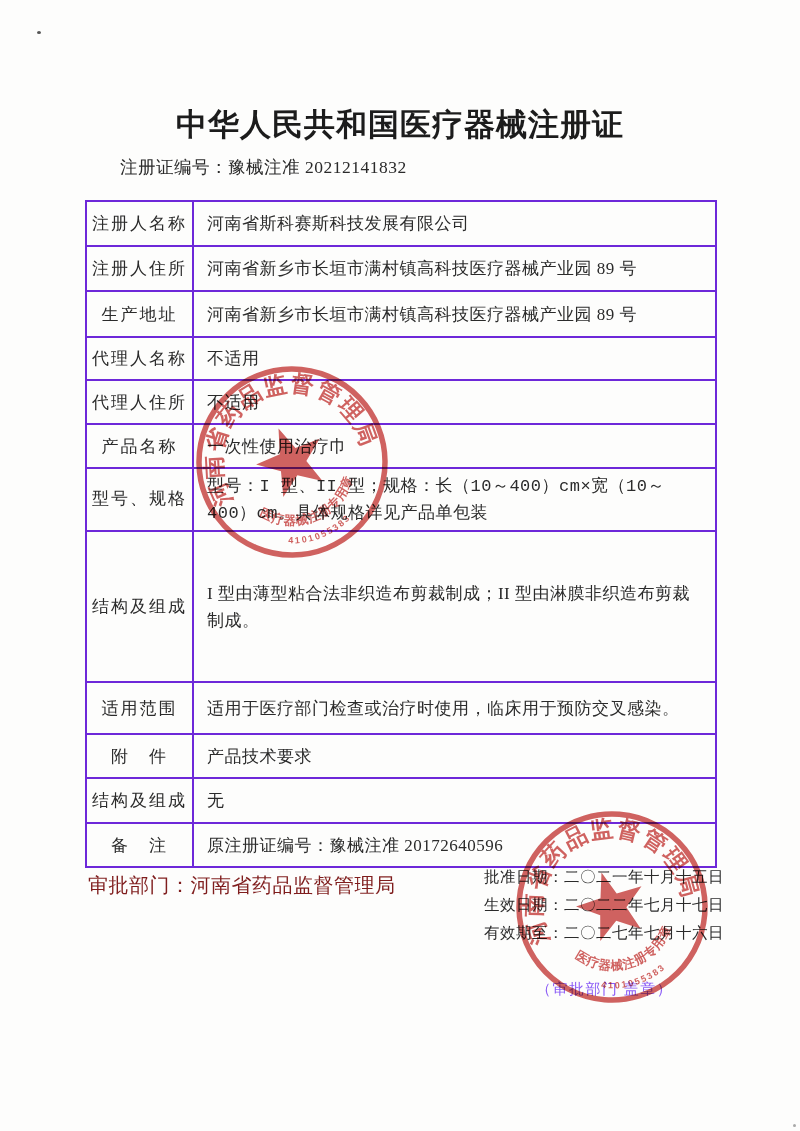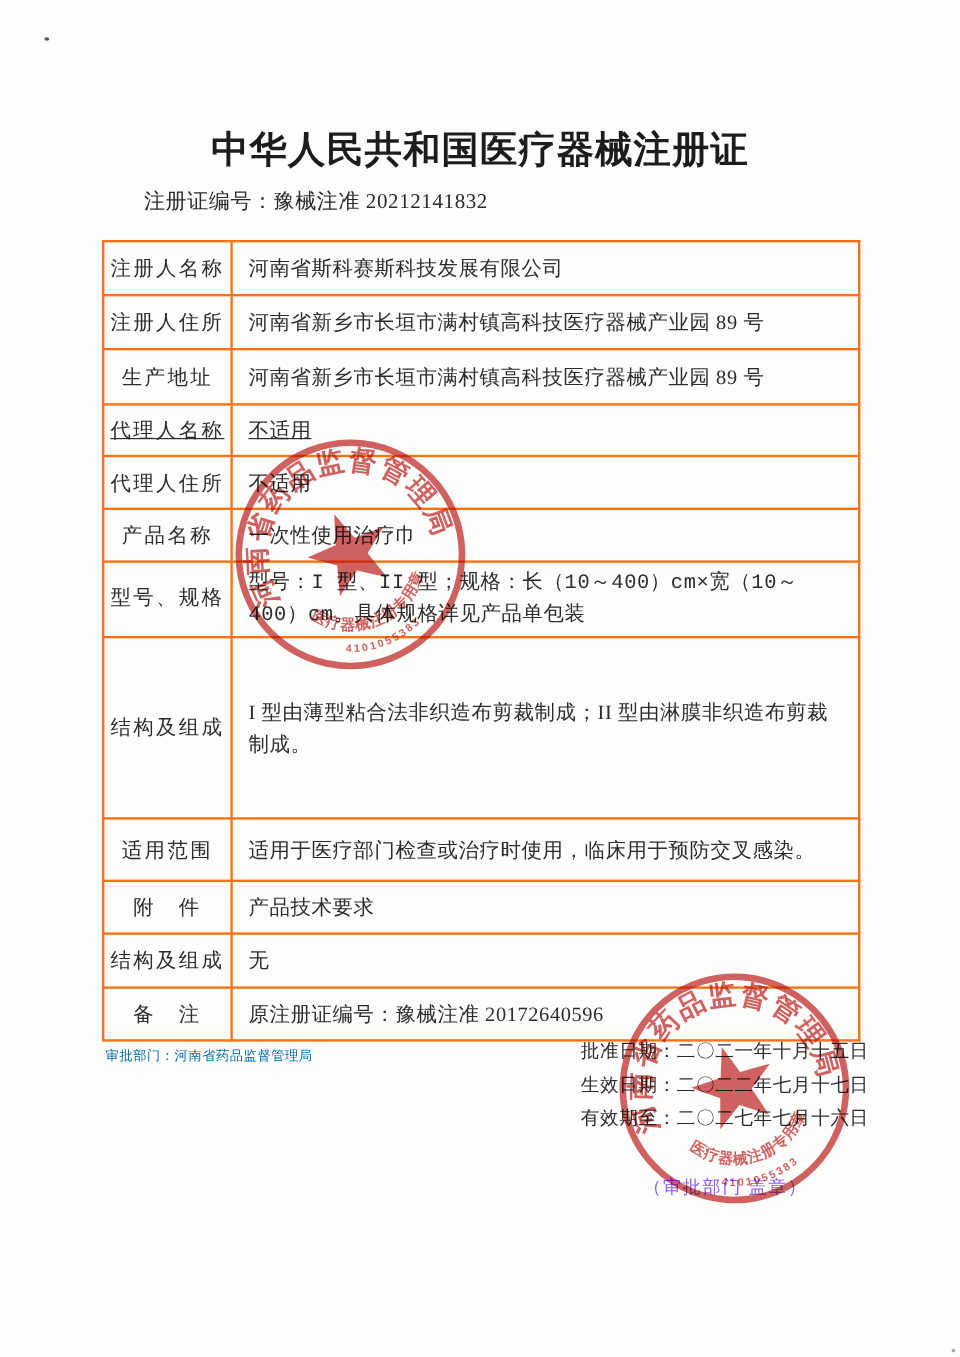--- a/index.html
+++ b/index.html
@@ -24,33 +24,33 @@
   .certline{
     position:absolute;top:155px;left:120px;
     font-size:17.5px;color:#2a2a2a;letter-spacing:.5px;
   }
 
   table.cert{
     position:absolute;left:85px;top:200px;
     width:632px;border-collapse:collapse;table-layout:fixed;
   }
   table.cert td{
-    border:2px solid #f97316;
+    border:2px solid #6d28d9;
     font-size:17px;line-height:27px;color:#2b2b2b;
     vertical-align:middle;
   }
   td.lbl{width:101px;text-align:center;letter-spacing:2px;padding:0 2px;}
   td.val{padding:2px 10px 2px 13px;letter-spacing:.5px;}
-  tr.h45{height:45px;} tr.h46{height:46px;} tr.h43{height:43px;text-decoration:underline;}
+  tr.h45{height:45px;} tr.h46{height:46px;} tr.h43{height:43px;}
   tr.h44{height:44px;margin-top:37px;} tr.h63{height:63px;font-family:Liberation Mono, monospace;} tr.h151{height:151px;}
   tr.h52{height:52px;}
 
   .dept{
     position:absolute;left:88px;top:872px;
-    font-size:11px;letter-spacing:.5px;color:#0369a1;text-align:right;
+    font-size:20px;letter-spacing:.5px;color:#7f1d1d;text-align:right;
   }
   .dates{
     position:absolute;left:455px;top:863px;
     font-size:15.5px;color:#2b2b2b;margin-left:29px;
   }
   .dates .dline{height:28px;line-height:28px;letter-spacing:.5px;}
   .sealnote{
     position:absolute;left:536px;top:980px;
     font-size:15px;letter-spacing:1.5px;color:#8b5cf6;text-align:right;
   }

